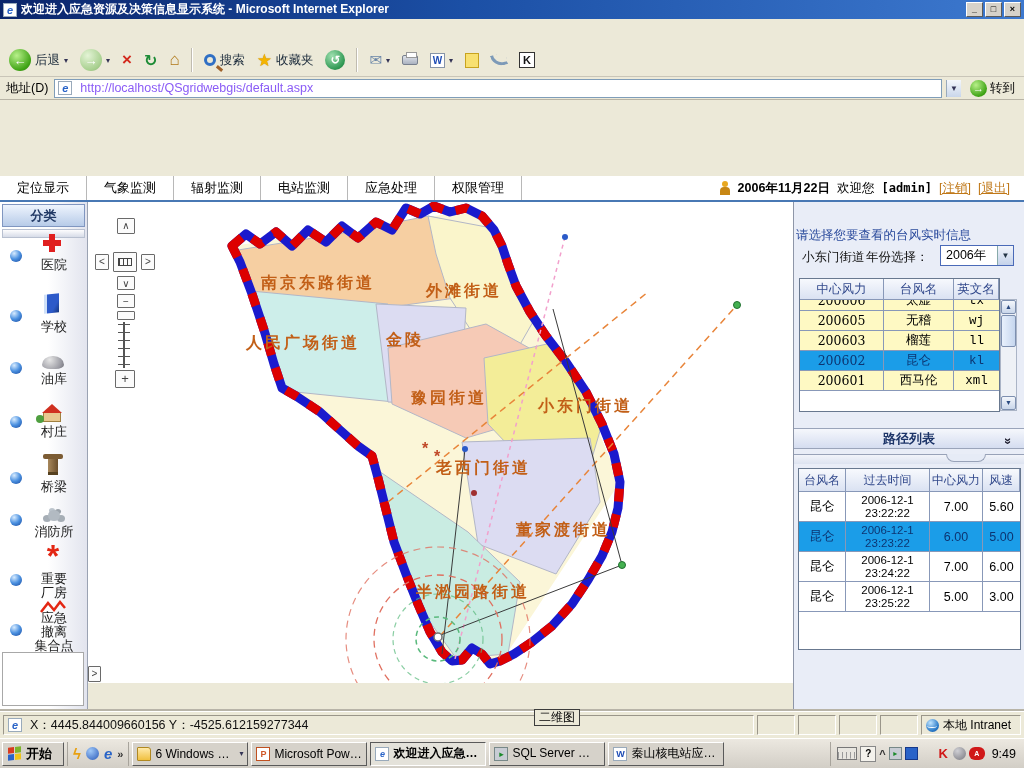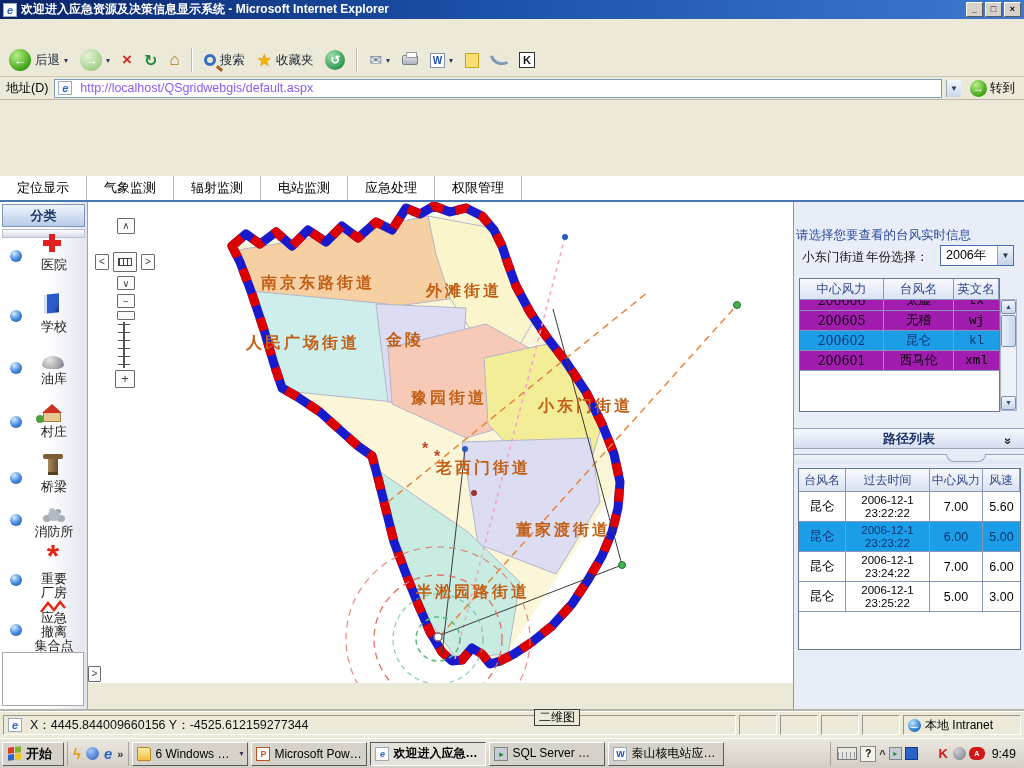--- a/index.html
+++ b/index.html
@@ -137,21 +137,21 @@
 #yearsel .yval{flex:1;padding-left:5px;font-size:12.5px}
 #yearsel .ydrop{width:16px;height:100%;background:linear-gradient(#f2f5fb,#c4d2ea);border-left:1px solid #8aa;display:flex;align-items:center;justify-content:center;font-size:8px;color:#234}
 
 #ttable{position:absolute;left:5px;top:76px;width:201px;border:1px solid #68788f;background:#fff}
 #ttable .thead{display:flex;height:21px;background:linear-gradient(#f7f9fd,#d9e1f2)}
 #ttable .thead .c{border-right:1px solid #8898b8;border-bottom:1px solid #8898b8;display:flex;align-items:center;justify-content:center;
   color:#32498c;font-size:12.5px}
 #ttbody{height:111px;overflow:hidden;position:relative}
 #ttbody .rows{transform:translateY(-9px)}
 .trow{display:flex;height:20px}
-.trow .c{border-right:1px solid #8898b8;border-bottom:1px solid #8898b8;display:flex;align-items:center;justify-content:center;font-size:12.5px;background:#a21caf}
+.trow .c{border-right:1px solid #8898b8;border-bottom:1px solid #8898b8;display:flex;align-items:center;justify-content:center;font-size:12.5px;background:#fef9c3}
 .c.w1{width:84px}.c.w2{width:70px}.c.w3{width:45px;border-right:none}
 .trow.sel .c{background:#1b9de8;color:#0c3572}
 .numfont{font-family:"DejaVu Serif","Liberation Serif",serif}
 .engfont{font-family:Liberation Mono, monospace;font-size:11.5px}
 
 #tscroll{position:absolute;left:206px;top:97px;width:17px;height:112px;background:#eef1f6;border:1px solid #aab4c6}
 .sbtn{position:absolute;left:0;width:15px;height:14px;background:linear-gradient(#f4f7fc,#c9d6ea);border:1px solid #7e90b0;
   border-radius:2px;font-size:7px;color:#2a4a80;text-align:center;line-height:12px}
 #sthumb{position:absolute;left:0;top:15px;width:15px;height:32px;background:linear-gradient(90deg,#e9f1fc,#c6d6ee);border:1px solid #7e90b0;border-radius:2px}
 
@@ -170,21 +170,21 @@
 .prow .c.p2{font-size:11.5px;line-height:13px;text-align:center}
 .prow.sel .c{background:#1b9de8;color:#0c3572}
 
 
 #statusbar{left:0;top:711px;width:1024px;height:27px;background:#ece9d8;border-top:1px solid #fff;
   box-shadow:0 -2px 0 #b8b4a8;display:flex;align-items:center;padding:2px 3px;gap:3px}
 .spane{height:20px;border:1px solid;border-color:#9a968a #fff #fff #9a968a;display:flex;align-items:center;padding:0 4px;gap:4px}
 #spane-main{flex:1}
 #spane-main .ctext{font-size:12.5px;color:#111}
 .spane.small{width:38px}
-#spane-zone{width:118px}
+#spane-zone{width:100px}
 .globe{width:13px;height:13px;border-radius:50%;background:radial-gradient(circle at 35% 30%,#bfe4ff,#2a7ac8 65%,#174a8c);position:relative}
 .globe:after{content:"";position:absolute;left:1px;top:4px;width:10px;height:4px;border-bottom:1px solid #fff;border-radius:50%}
 
 
 #taskbar{left:0;top:738px;width:1024px;height:30px;background:linear-gradient(#ece8e0,#d2cec6);border-top:1px solid #fff;display:flex;align-items:center;padding:0 2px;gap:3px}
 #startbtn{width:62px;height:24px;background:#d6d2ca;border:1px solid;border-color:#fff #5a5a5a #5a5a5a #fff;
   display:flex;align-items:center;gap:4px;padding:0 5px;font-weight:bold;font-size:13px}
 #startflag{width:14px;height:14px;display:grid;grid-template-columns:6px 6px;grid-template-rows:6px 6px;gap:1px;transform:skewY(-6deg)}
 #startflag i{display:block}
 #startflag i:nth-child(1){background:#d83b20}#startflag i:nth-child(2){background:#7eb32a}
@@ -300,20 +300,28 @@
   </div>
 
 
   <div id="navbar" class="abs">
     <span class="navtab">定位显示</span>
     <span class="navtab">气象监测</span>
     <span class="navtab">辐射监测</span>
     <span class="navtab">电站监测</span>
     <span class="navtab">应急处理</span>
     <span class="navtab">权限管理</span>
+    <span id="navuser">
+      <span class="person"></span>
+      <span class="date">2006年11月22日</span>
+      <span>欢迎您</span>
+      <span class="adm">[admin]</span>
+      <a>[注销]</a>
+      <a>[退出]</a>
+    </span>
   </div>
 
   <div id="sidebar" class="abs">
     <div id="sidehead">分类</div>
     <div id="sidehead2"></div>
 
     <div class="side-item" style="top:30px">
       <span class="sphere" style="top:18px"></span>
       <span class="sicon" style="top:0">
           <span class="ic-cross" style="position:absolute;left:0;top:0;width:24px;height:22px"></span>
@@ -472,20 +480,25 @@
           <div class="trow">
             <span class="c w1 numfont">200606</span>
               <span class="c w2">太虚</span>
               <span class="c w3 engfont">tx</span>
           </div>
           <div class="trow">
             <span class="c w1 numfont">200605</span>
               <span class="c w2">无稽</span>
               <span class="c w3 engfont">wj</span>
           </div>
+          <div class="trow">
+            <span class="c w1 numfont">200603</span>
+              <span class="c w2">榴莲</span>
+              <span class="c w3 engfont">ll</span>
+          </div>
           <div class="trow sel">
             <span class="c w1 numfont">200602</span>
               <span class="c w2">昆仑</span>
               <span class="c w3 engfont">kl</span>
           </div>
           <div class="trow">
             <span class="c w1 numfont">200601</span>
               <span class="c w2">西马伦</span>
               <span class="c w3 engfont">xml</span>
           </div>

